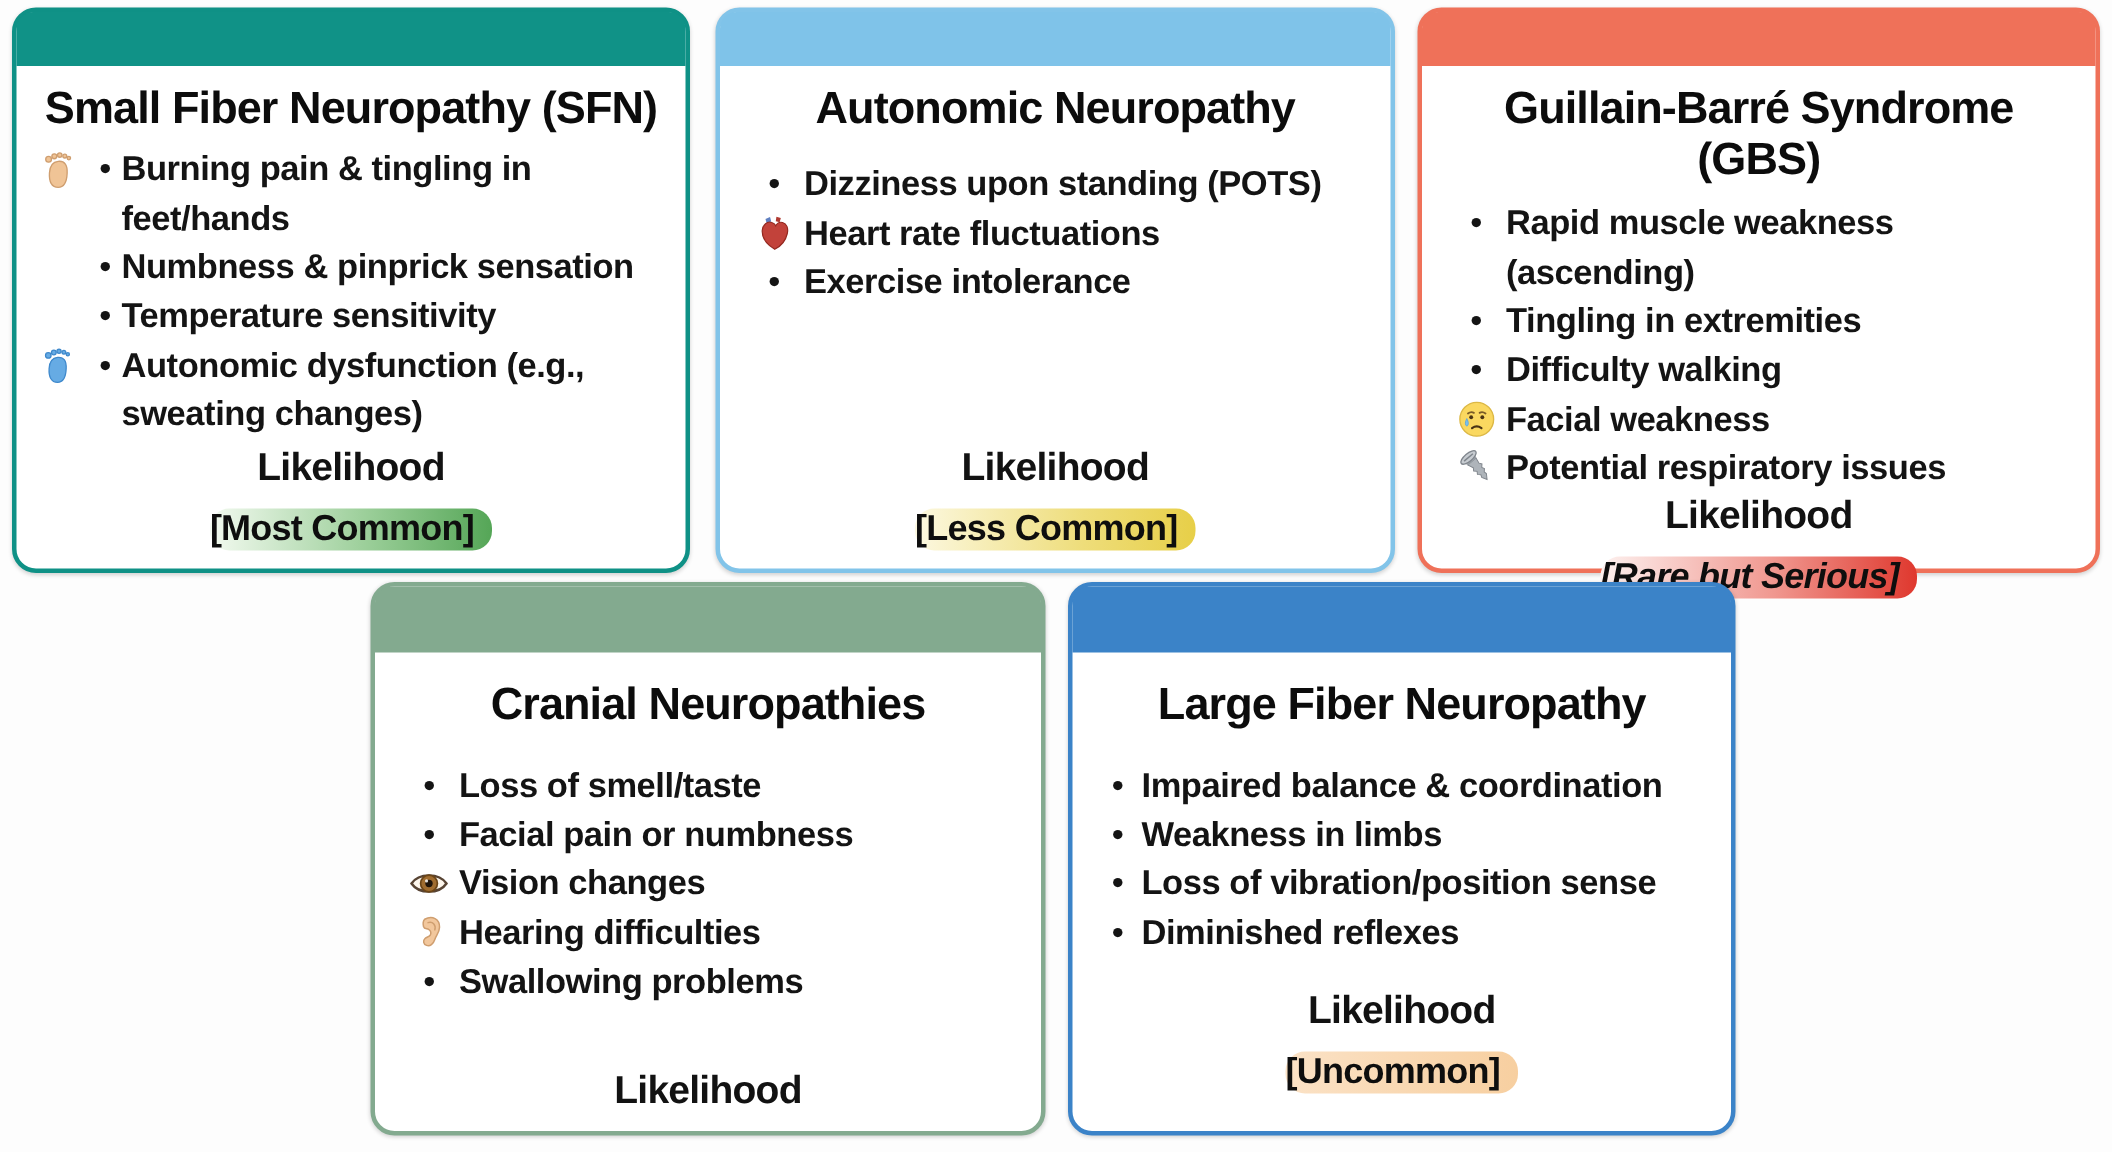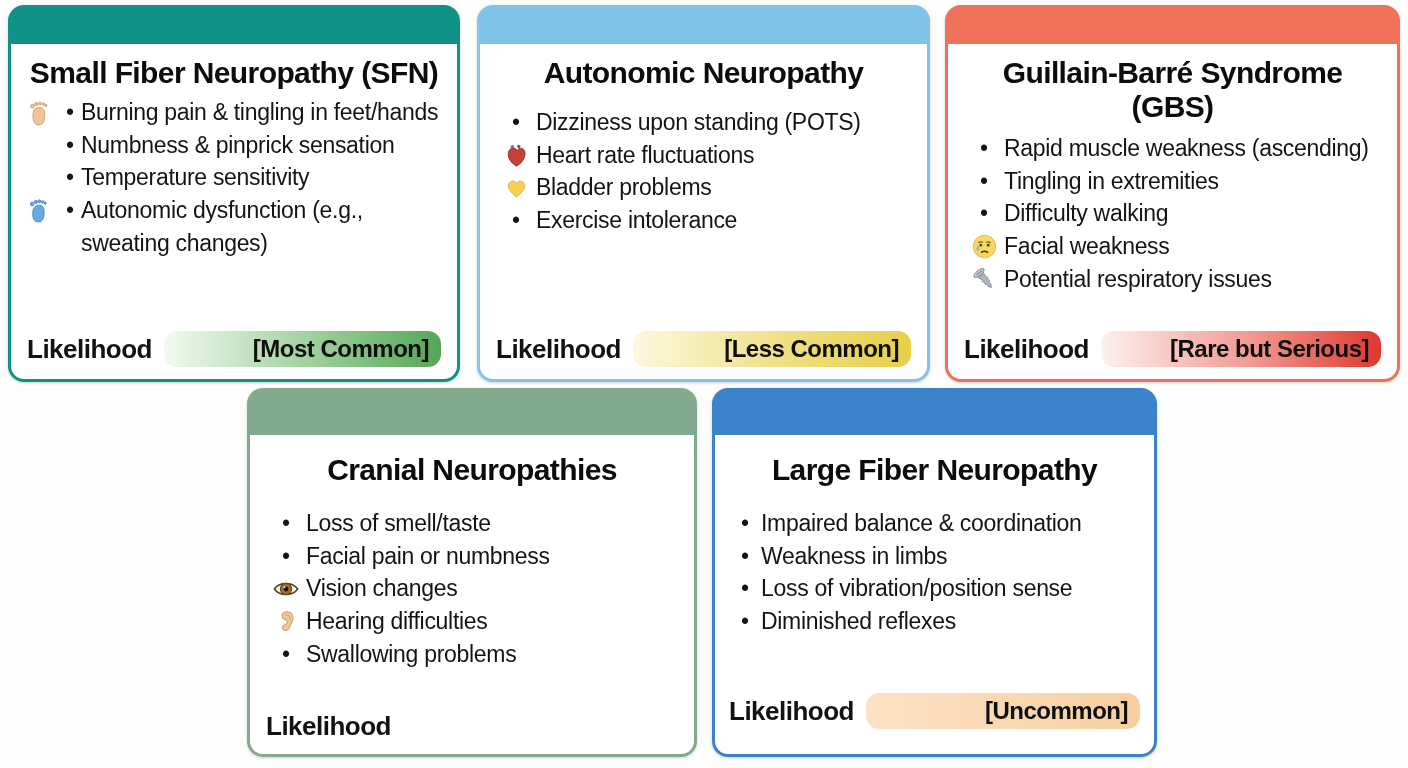--- a/index.html
+++ b/index.html
@@ -15,31 +15,31 @@
   .hdr { flex:none; border-radius:11px 11px 0 0; }
   .body { flex:1; display:flex; flex-direction:column; padding:4px 16px 12px; }
   .title { font-weight:700; text-align:center; color:#0c0c0c; letter-spacing:-.6px; }
   .rows { display:flex; flex-direction:column; }
   .row { display:flex; align-items:flex-start; font-size:23px; line-height:1.42; letter-spacing:-.3px; color:#141414; }
   .ic  { width:32px; flex:none; display:flex; justify-content:flex-start; margin-top:3px; }
   .dot { width:22px; flex:none; text-align:center; font-size:23px; }
   .lead { width:40px; flex:none; display:flex; justify-content:center; margin-top:3px; }
   .lead.slim { width:32px; }
   .lead .dot { width:auto; margin-top:-3px; }
-  .txt { flex:1; }
-  .like { margin-top:auto; display:flex; align-items:center; gap:12px; }
+  .txt { flex:1;font-weight:bold; }
+  .like { margin-top:auto; display:flex; align-items:center; gap:12px;flex-direction:column; }
   .like-label { font-weight:700; font-size:26px; letter-spacing:-.5px; }
   .bar {
     flex:1; height:36px; border-radius:13px; display:flex; align-items:center;
     justify-content:flex-end; padding-right:12px; font-weight:700; font-size:24px;
     letter-spacing:-.5px; color:#0e0e0e;
   }
   .bar-green  { background:linear-gradient(90deg,#f3faf0 0%,#9ccf9a 55%,#55a657 100%); }
   .bar-yellow { background:linear-gradient(90deg,#fcf8e0 0%,#eedd7a 60%,#e7cf48 100%); }
-  .bar-red    { background:linear-gradient(90deg,#fdf1ef 0%,#f0978f 55%,#df382e 100%); }
+  .bar-red    { background:linear-gradient(90deg,#fdf1ef 0%,#f0978f 55%,#df382e 100%);font-style:italic; }
   .bar-orange { background:linear-gradient(90deg,#fdf2e6 0%,#f5b469 55%,#ef8e2a 100%); }
   .bar-peach  { background:linear-gradient(90deg,#fbe2c6 0%,#f7cfa0 100%); }
 
   
   #card1 { left:8px;   top:5px; width:452px; height:377px; border-color:#0f9186; }
   #card1 .hdr { background:#109287; height:36px; }
   #card1 .title { font-size:30px; margin:8px 0 6px; }
   #card2 { left:477px; top:5px; width:453px; height:377px; border-color:#82c4e9;justify-content:flex-end; }
   #card2 .hdr { background:#7fc3e9; height:36px; }
   #card2 .title { font-size:30px; margin:8px 0 16px; }
@@ -134,28 +134,20 @@
             <svg class="emoji" width="27" height="27" viewBox="0 0 24 24">
               <path d="M6.5,3.5 L9.2,2.4 L9.9,5.1 L7.2,6 Z" fill="#5f7fc0"></path>
               <path d="M13,2.2 L15.6,3 L14.9,5.5 L12.6,4.9 Z" fill="#b03a31"></path>
               <path d="M12,21.5 C7,18.5 4.3,14.5 4.6,10.2 C4.9,6.8 7.6,4.8 10.2,5.6 C11.3,5.9 12.1,6.6 12.6,7.6 C13.3,6.2 14.9,5.2 16.6,5.6 C19.1,6.2 20.2,9 19.4,12.3 C18.5,16.2 15.8,19.6 12,21.5 Z" fill="#c2423a" stroke="#94281f" stroke-width="0.7"></path>
             </svg>
           </span>
           <span class="txt">Heart rate fluctuations</span>
         </div>
         <div class="row">
           <span class="lead">
-            <svg class="emoji" width="27" height="27" viewBox="0 0 24 24">
-              <path d="M12,20.5 C5.6,15.5 3.4,11.2 5.4,8.1 C7.1,5.4 10.6,5.7 12,8.4 C13.4,5.7 16.9,5.4 18.6,8.1 C20.6,11.2 18.4,15.5 12,20.5 Z" fill="#f7d04e" stroke="#dfb545" stroke-width="0.8"></path>
-            </svg>
-          </span>
-          <span class="txt">Bladder problems</span>
-        </div>
-        <div class="row">
-          <span class="lead">
               <span class="dot">•</span>
             </span>
           <span class="txt">Exercise intolerance</span>
         </div>
       </div>
       <div class="like">
         <span class="like-label">Likelihood</span>
         <span class="bar bar-yellow">
           <span>[Less Common]</span>
         </span>

